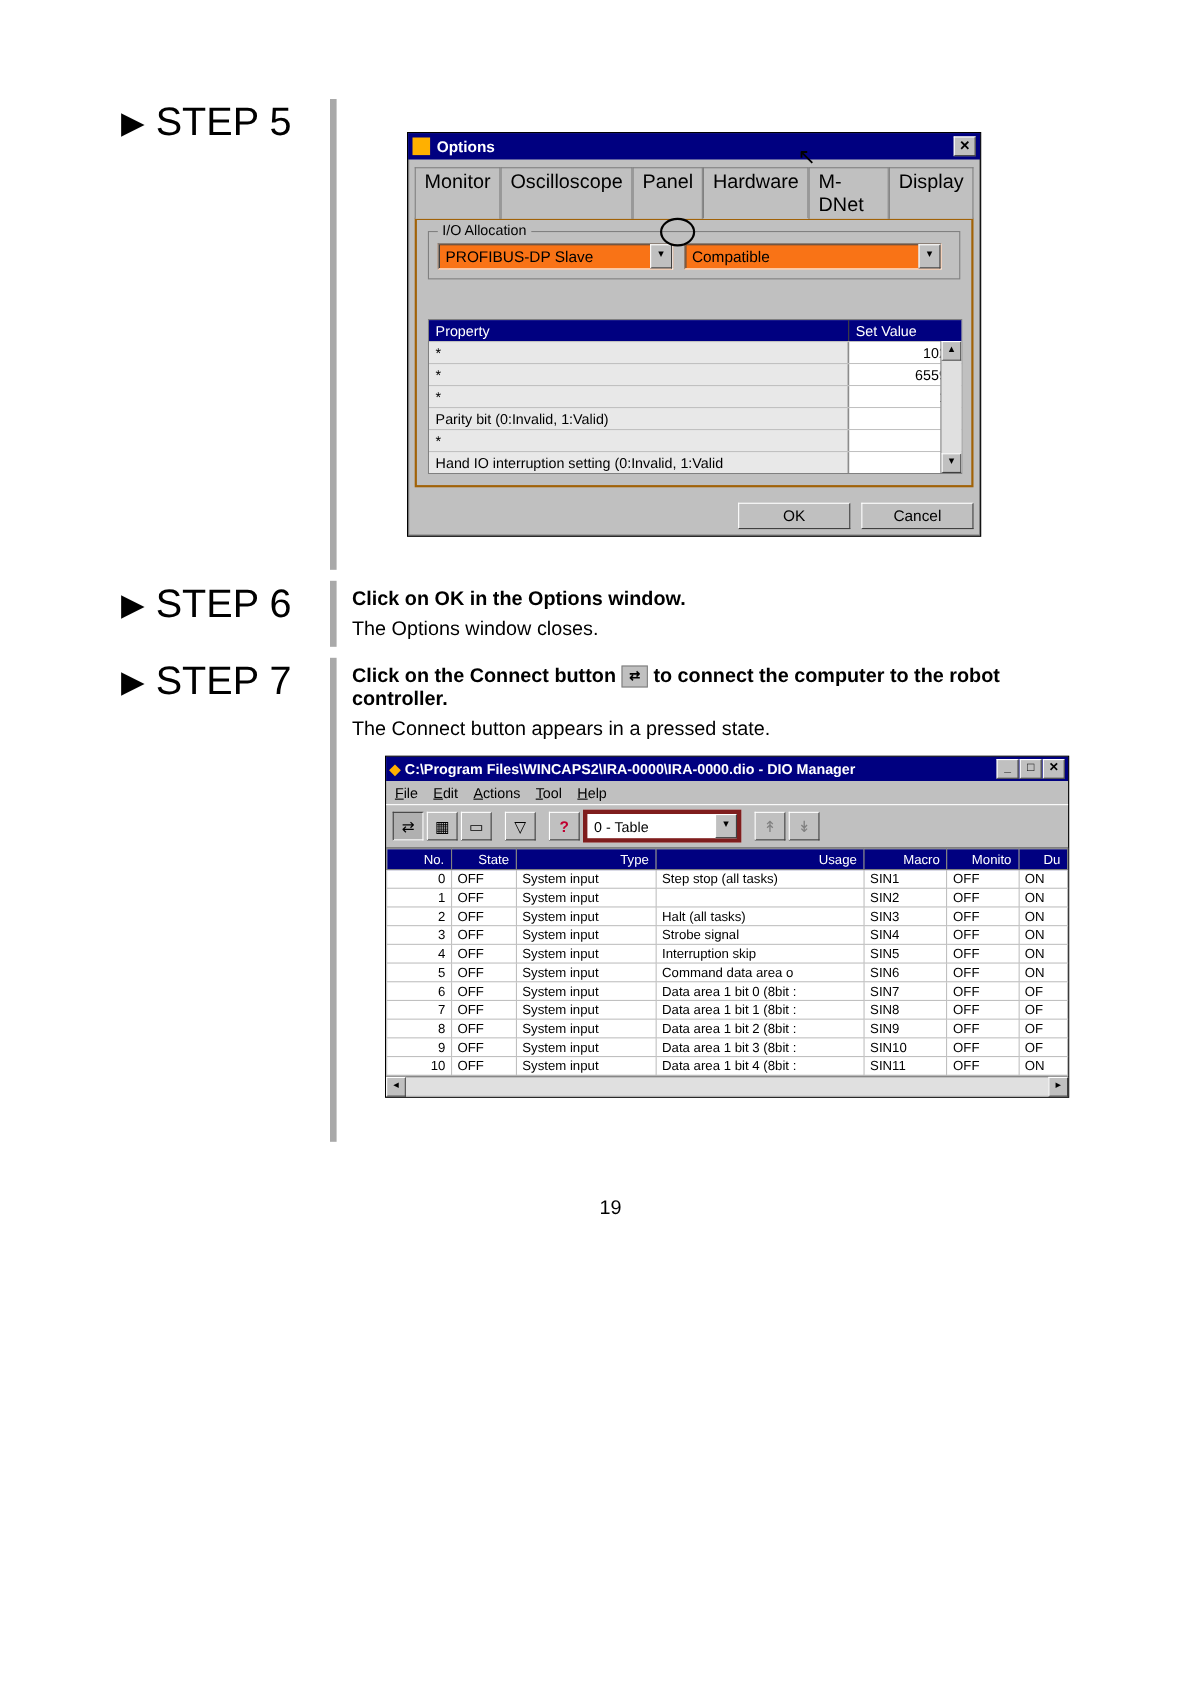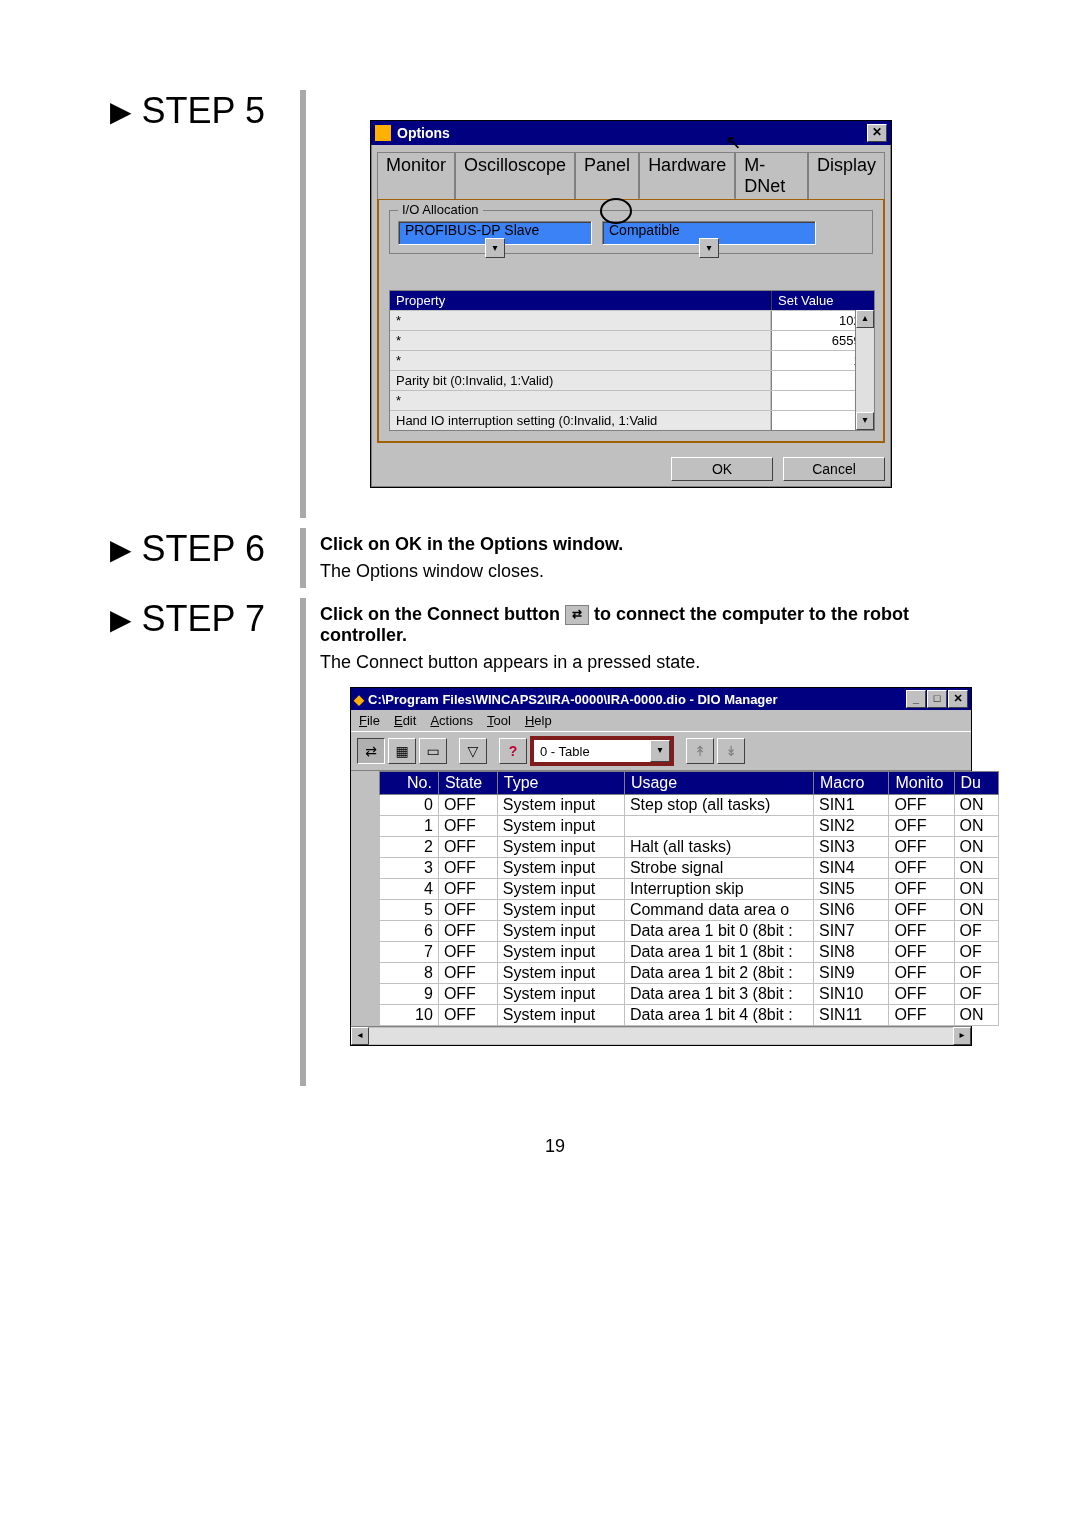--- a/index.html
+++ b/index.html
@@ -113,26 +113,25 @@
   .group-box .legend {
     position: absolute;
     top: -9px; left: 8px;
     background: #c0c0c0;
     padding: 0 4px;
     font-size: 13px;
   }
   .dropdown {
     display:inline-flex;
     align-items:center;
-    background:#3b82f6;
+    background:#f97316;
     border:1px solid #808080;
     border-right-color:#fff; border-bottom-color:#fff;
     box-shadow: inset 1px 1px 0 #404040;
     height:22px;
-    flex-direction:column;
   }
   .dropdown .dd-text {
     padding: 0 6px;
     min-width: 180px;
     font-size:14px;
   }
   .dropdown.compat .dd-text { min-width: 200px; }
   .dd-btn {
     width:18px; height:20px;
     background:#c0c0c0;
@@ -262,29 +261,28 @@
     background:#fff;border:4px solid #7f1d1d;
     height:22px;
     gap:34px;
   }
   .combo .txt{padding:0 6px;min-width:70px;font-size:13px;}
   .grid-wrap{position:relative;}
   .grid {
     width:100%;
     border-collapse:collapse;
     background:#fff;
-    font-size:16px;
-    margin-left:28px;
+    font-size:12px;
   }
   .grid th {
     background:#000080;
     color:#fff;
     padding:2px 6px;
     border:1px solid #808080;
-    text-align:left;
+    text-align:right;
     font-weight:normal;
     white-space:nowrap;
   }
   .grid td {
     border:1px solid #c0c0c0;
     padding:1px 5px;
     white-space:nowrap;
     overflow:hidden;
   }
   .grid td.num{text-align:right;}

